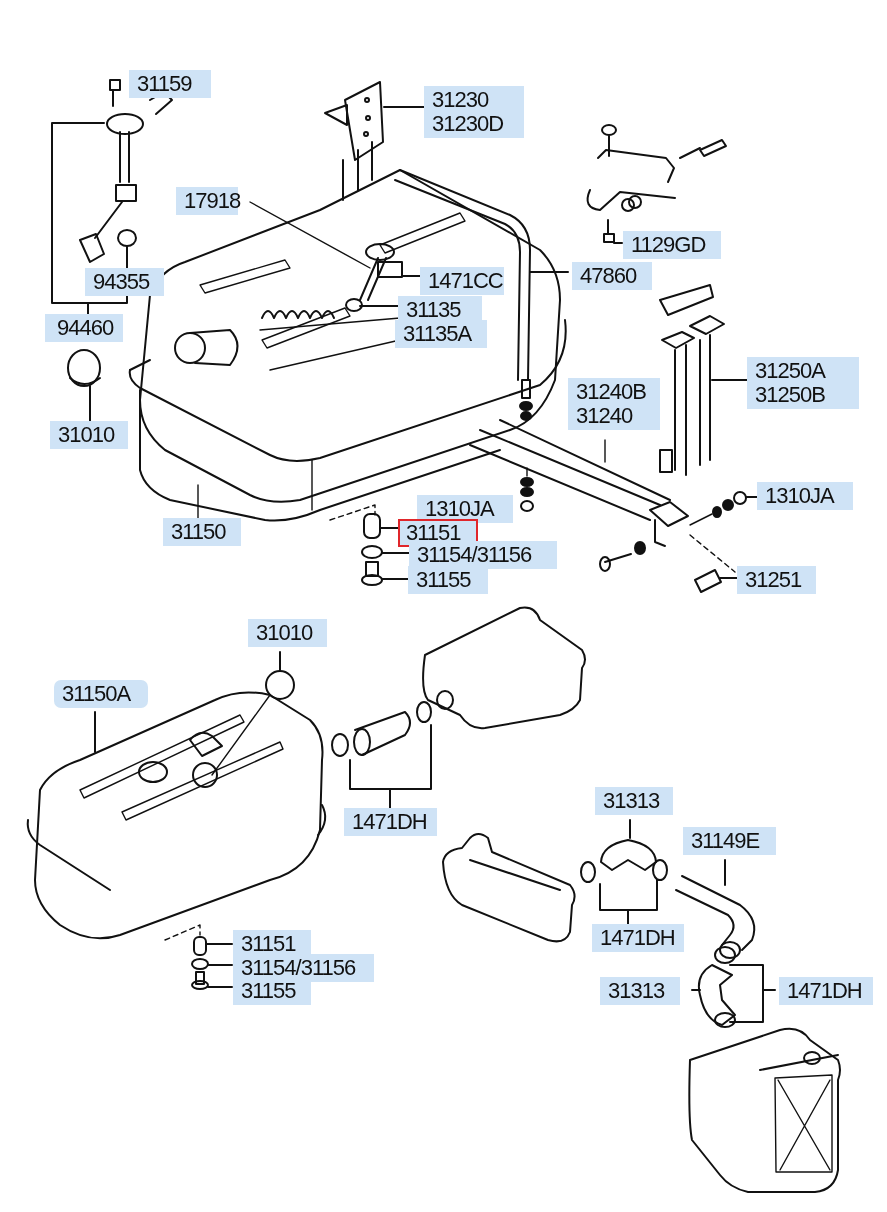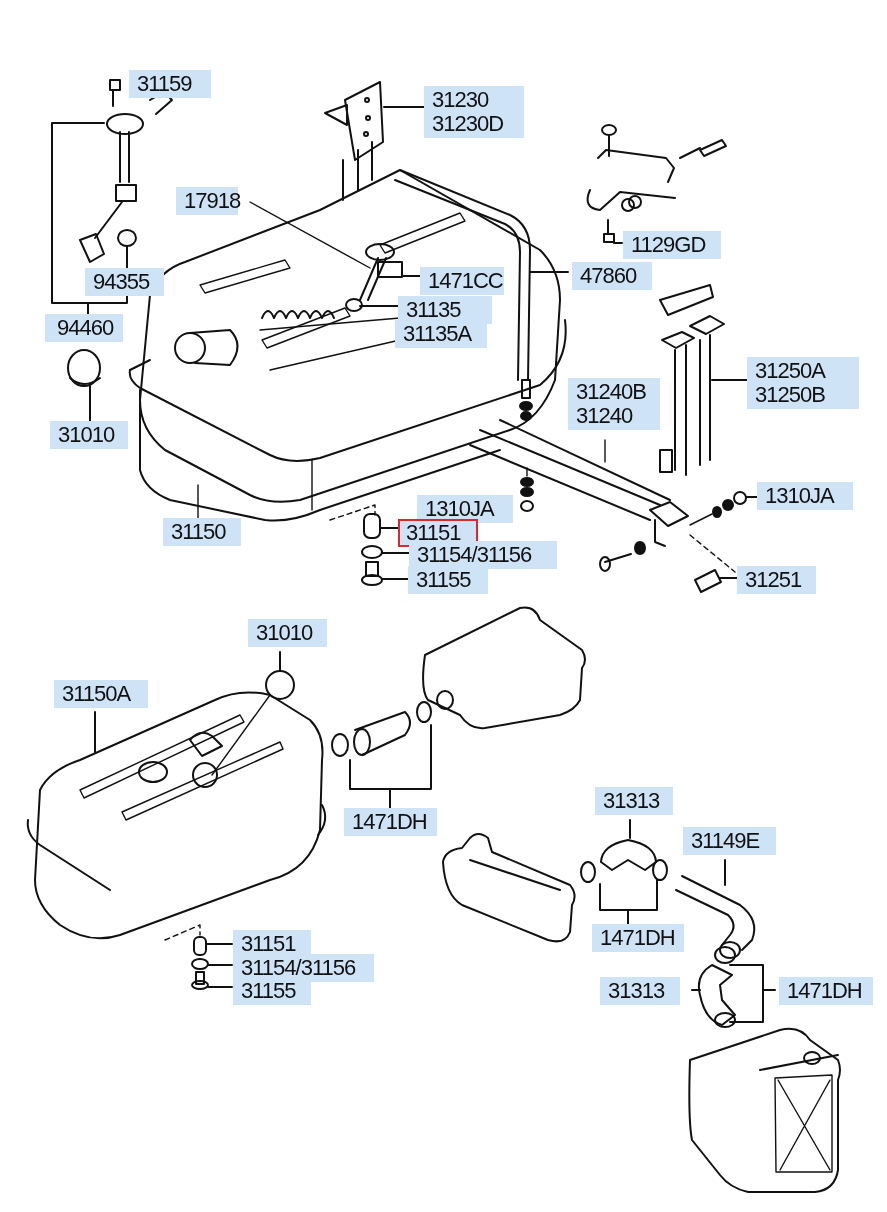--- a/index.html
+++ b/index.html
@@ -226,41 +226,41 @@
 <div class="lbl" style="left:129px;top:70px;width:82px;">31159</div>
 <div class="lbl two" style="left:424px;top:86px;width:100px;">
     <div>31230</div>
     <div>31230D</div>
   </div>
 <div class="lbl" style="left:176px;top:187px;width:62px;">17918</div>
 <div class="lbl" style="left:623px;top:231px;width:98px;">1129GD</div>
 <div class="lbl" style="left:420px;top:267px;width:84px;">1471CC</div>
 <div class="lbl" style="left:572px;top:262px;width:80px;">47860</div>
 <div class="lbl" style="left:85px;top:268px;width:79px;">94355</div>
-<div class="lbl" style="left:398px;top:296px;width:94px;">31135</div>
+<div class="lbl" style="left:398px;top:296px;width:84px;">31135</div>
 <div class="lbl" style="left:45px;top:314px;width:78px;padding-left:12px;">94460</div>
 <div class="lbl" style="left:395px;top:320px;width:92px;">31135A</div>
 <div class="lbl two" style="left:747px;top:357px;width:112px;">
     <div>31250A</div>
     <div>31250B</div>
   </div>
 <div class="lbl two" style="left:568px;top:378px;width:92px;">
     <div>31240B</div>
     <div>31240</div>
   </div>
 <div class="lbl" style="left:50px;top:421px;width:78px;">31010</div>
 <div class="lbl" style="left:757px;top:482px;width:96px;">1310JA</div>
 <div class="lbl" style="left:417px;top:495px;width:96px;">1310JA</div>
 <div class="lbl" style="left:163px;top:518px;width:78px;">31150</div>
 <div class="lbl sel" style="left:398px;top:519px;width:80px;">31151</div>
 <div class="lbl" style="left:409px;top:541px;width:148px;">31154/31156</div>
 <div class="lbl" style="left:737px;top:566px;width:79px;">31251</div>
 <div class="lbl" style="left:408px;top:566px;width:80px;">31155</div>
 <div class="lbl" style="left:248px;top:619px;width:79px;">31010</div>
-<div class="lbl" style="left:54px;top:680px;width:94px;">31150A</div>
+<div class="lbl" style="left:54px;top:680px;width:94px;border-radius:7px;">31150A</div>
 <div class="lbl" style="left:344px;top:808px;width:93px;">1471DH</div>
 <div class="lbl" style="left:595px;top:787px;width:78px;">31313</div>
 <div class="lbl" style="left:683px;top:827px;width:93px;">31149E</div>
 <div class="lbl" style="left:592px;top:924px;width:92px;">1471DH</div>
 <div class="lbl" style="left:233px;top:930px;width:78px;">31151</div>
 <div class="lbl" style="left:233px;top:954px;width:141px;">31154/31156</div>
 <div class="lbl" style="left:233px;top:977px;width:78px;">31155</div>
 <div class="lbl" style="left:600px;top:977px;width:80px;">31313</div>
 <div class="lbl" style="left:779px;top:977px;width:94px;">1471DH</div>
 

